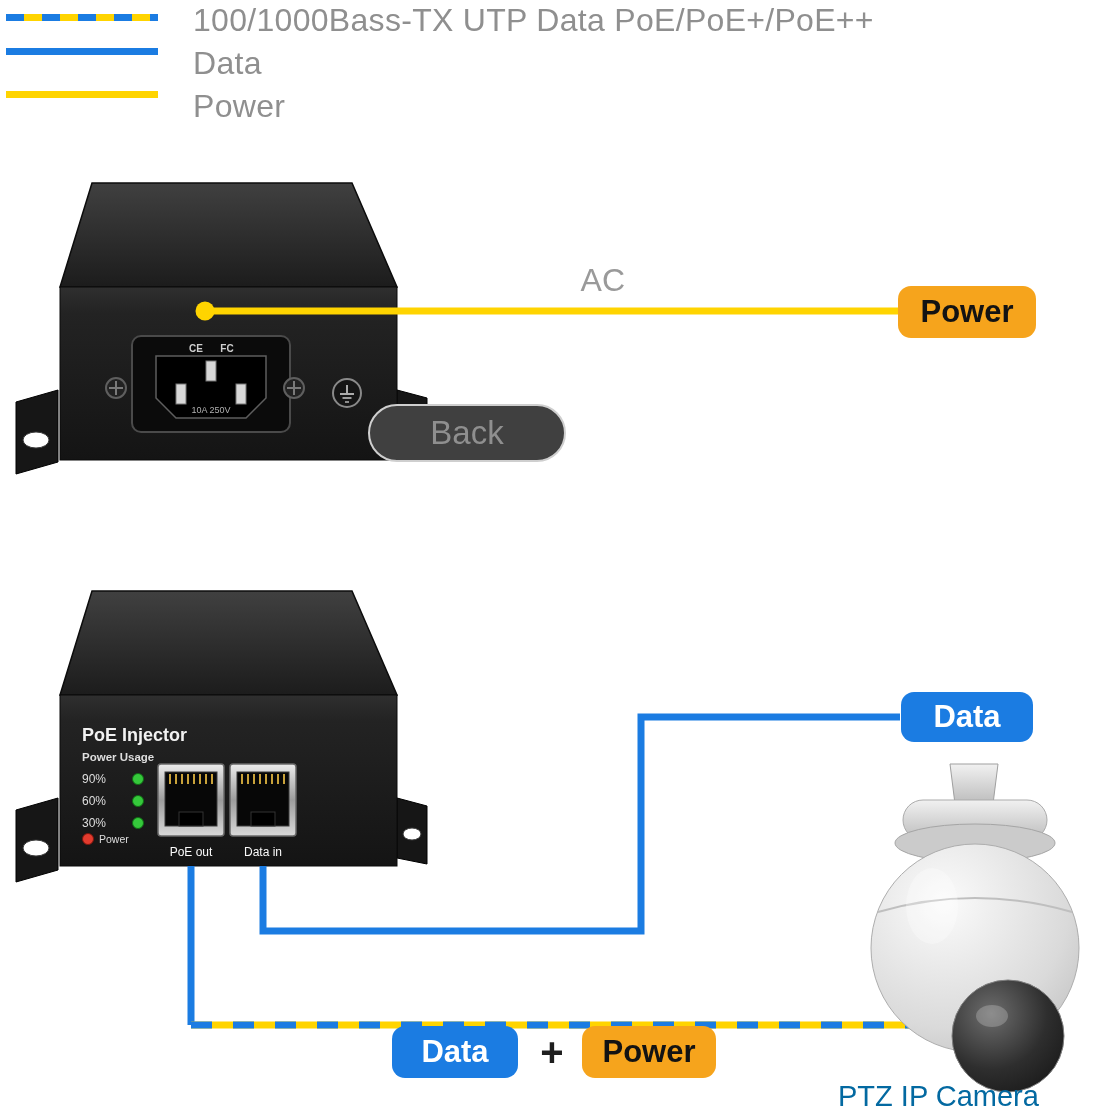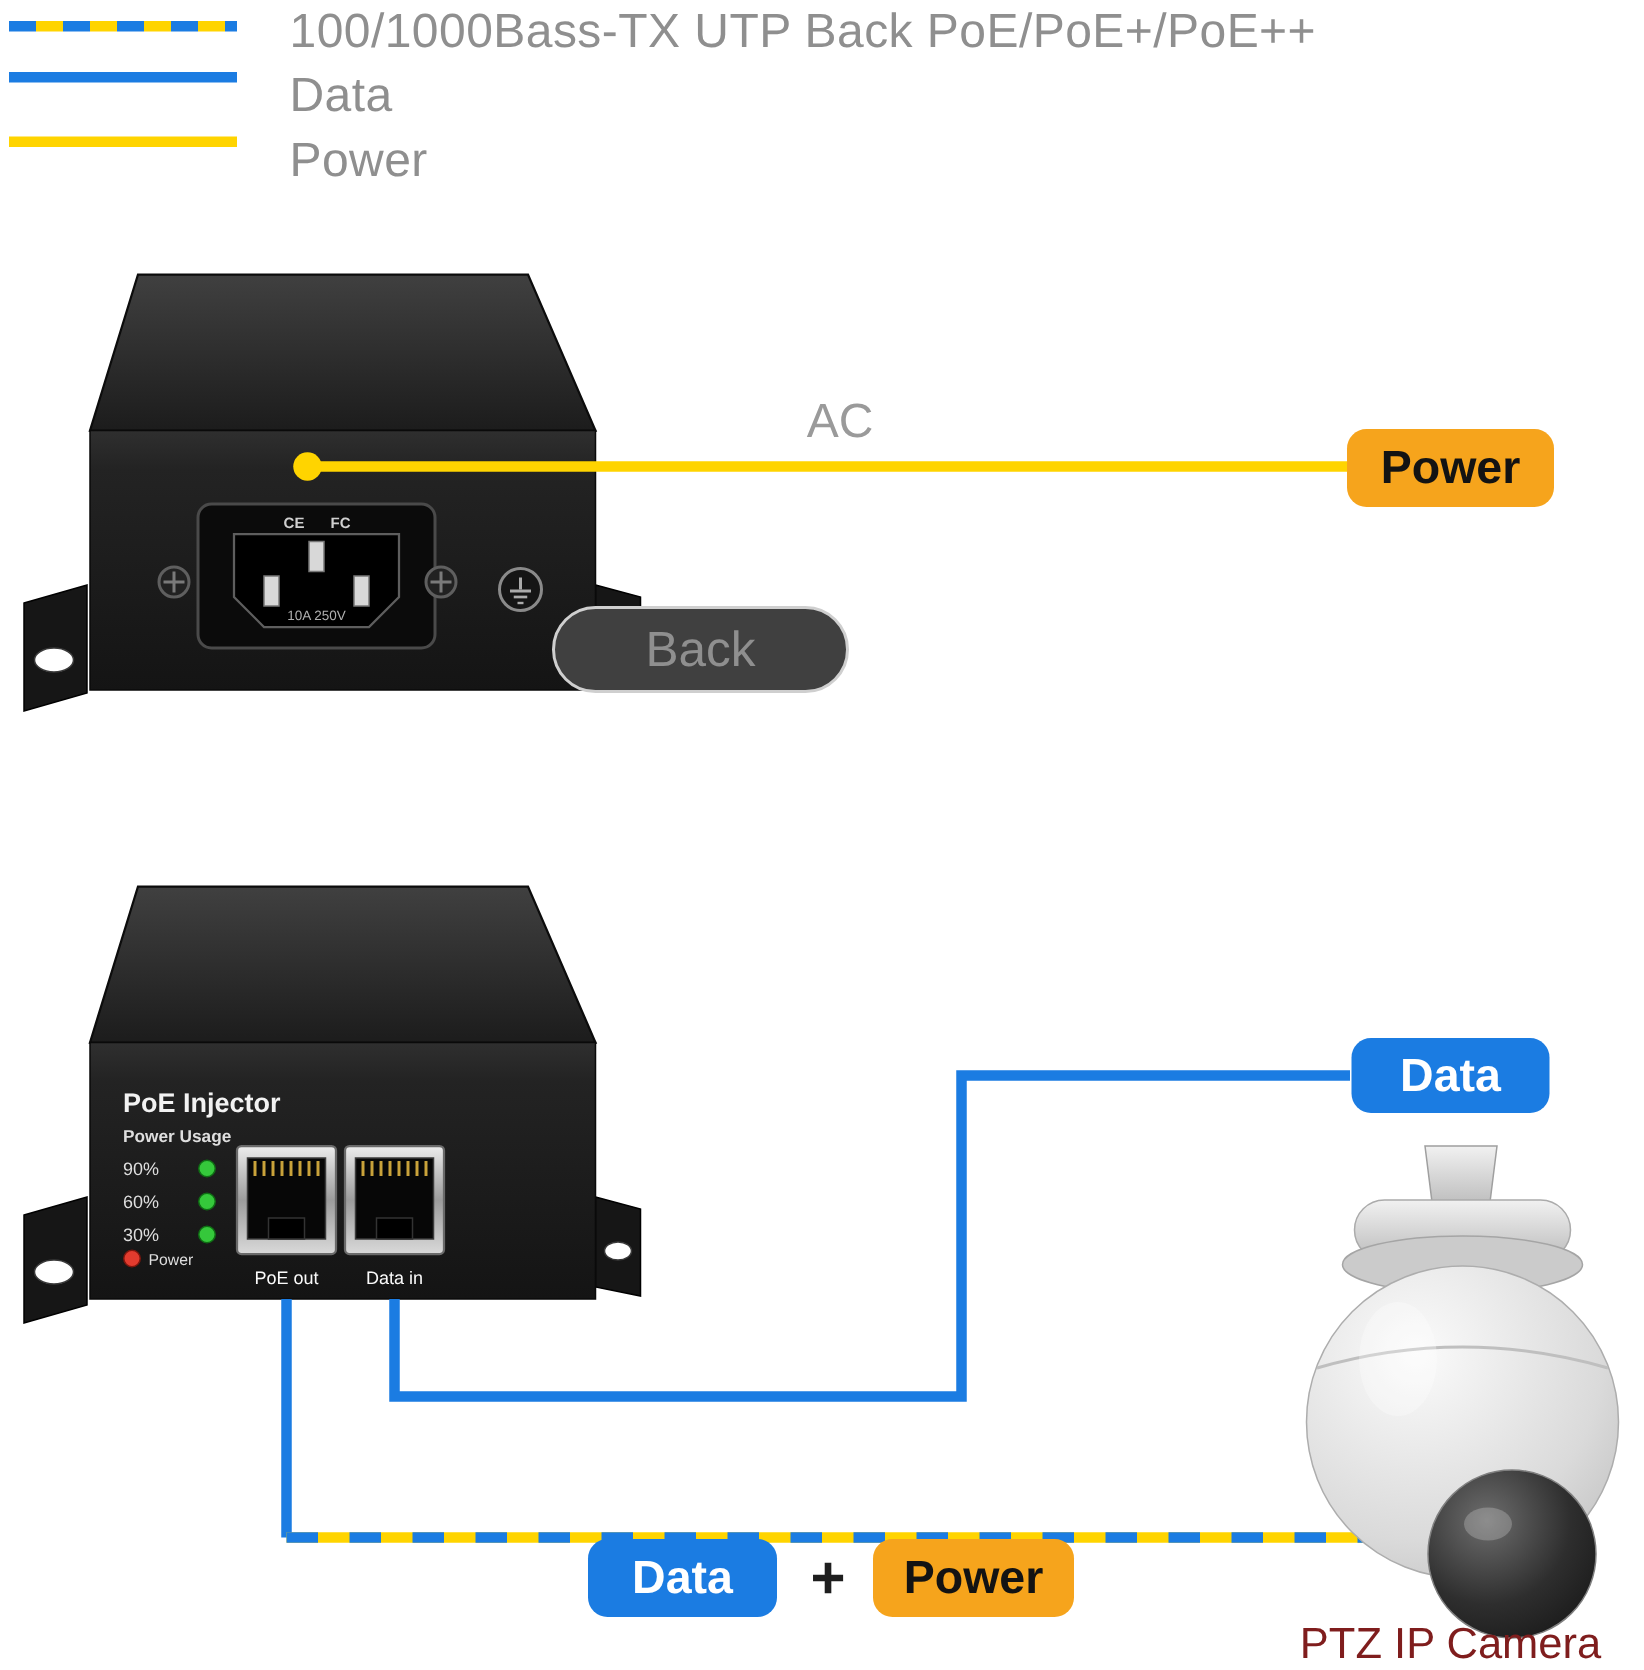--- a/index.html
+++ b/index.html
@@ -24,26 +24,26 @@
   .badge{
     position:absolute;display:flex;align-items:center;justify-content:center;
     font-weight:bold;font-size:31px;border-radius:13px;white-space:nowrap;
   }
   .badge.orange{background:var(--badge_orange);color:#131313;}
   .badge.blue{background:var(--line_blue);color:#ffffff;}
   .pill{
     position:absolute;background:#404040;border:2px solid #cfcfcf;border-radius:30px;
     color:#8f8f8f;font-size:33px;display:flex;align-items:center;justify-content:center;
   }
-  .ac-label{position:absolute;color:#9a9a9a;font-size:32px;text-align:center;}
+  .ac-label{position:absolute;color:#9a9a9a;font-size:32px;text-align:right;}
   .plus{
     position:absolute;color:#1e1e1e;font-size:40px;font-weight:bold;
     display:flex;align-items:center;justify-content:center;
   }
-  .camera-label{position:absolute;color:#7f1d1d;font-size:29px;text-align:center;white-space:nowrap;}
+  .camera-label{position:absolute;color:#0369a1;font-size:29px;white-space:nowrap;}
   svg text{font-family:"Liberation Sans",sans-serif;}
   .dev-title{fill:#f2f2f2;font-size:18px;font-weight:bold;}
   .dev-sub{fill:#dedede;font-size:11.5px;font-weight:bold;}
   .dev-small{fill:#dedede;font-size:12px;}
   .dev-tiny{fill:#dedede;font-size:10.5px;}
   .port-label{fill:#fafafa;font-size:12px;}
   .inlet-mark{fill:#cfcfcf;font-size:10px;font-weight:bold;}
   .inlet-rating{fill:#b0b0b0;font-size:9px;}
 </style>
 </head>
@@ -186,21 +186,21 @@
       <ellipse cx="975" cy="843" rx="80" ry="19" fill="#cbcbcb" stroke="#a5a5a5"></ellipse>
       <circle cx="975" cy="948" r="104" fill="url(#camBody)" stroke="#adadad"></circle>
       <path d="M878,912 Q975,884 1072,912" fill="none" stroke="#bfbfbf" stroke-width="2"></path>
       <ellipse cx="932" cy="906" rx="26" ry="38" fill="#ffffff" opacity="0.3"></ellipse>
       <circle cx="1008" cy="1036" r="56" fill="url(#camLens)" stroke="#808080"></circle>
       <ellipse cx="992" cy="1016" rx="16" ry="11" fill="#ffffff" opacity="0.22"></ellipse>
     </g>
   </svg>
 
   <div class="swatch combo abs" style="left:6px;top:14px"></div>
-  <div class="legend-label" style="left:193px;top:2px">100/1000Bass-TX UTP Back PoE/PoE+/PoE++</div>
+  <div class="legend-label" style="left:193px;top:2px">100/1000Bass-TX UTP Data PoE/PoE+/PoE++</div>
   <div class="swatch data abs" style="left:6px;top:48px"></div>
   <div class="legend-label" style="left:193px;top:45px">Data</div>
   <div class="swatch power abs" style="left:6px;top:91px"></div>
   <div class="legend-label" style="left:193px;top:88px">Power</div>
 
   <div class="ac-label" style="left:495px;top:262px;width:130px">AC</div>
   <div class="badge orange" style="left:898px;top:286px;width:138px;height:52px">Power</div>
   <div class="pill" style="left:368px;top:404px;width:198px;height:58px">Back</div>
 
   <div class="badge blue" style="left:901px;top:692px;width:132px;height:50px">Data</div>

